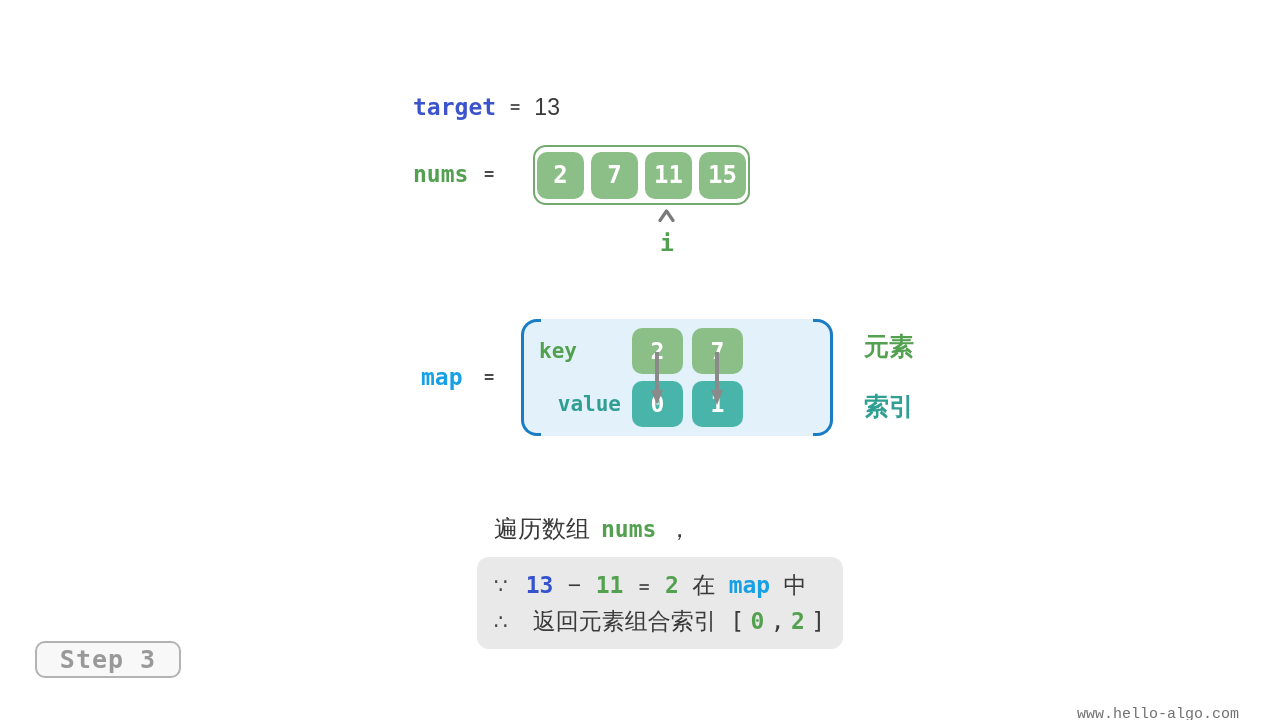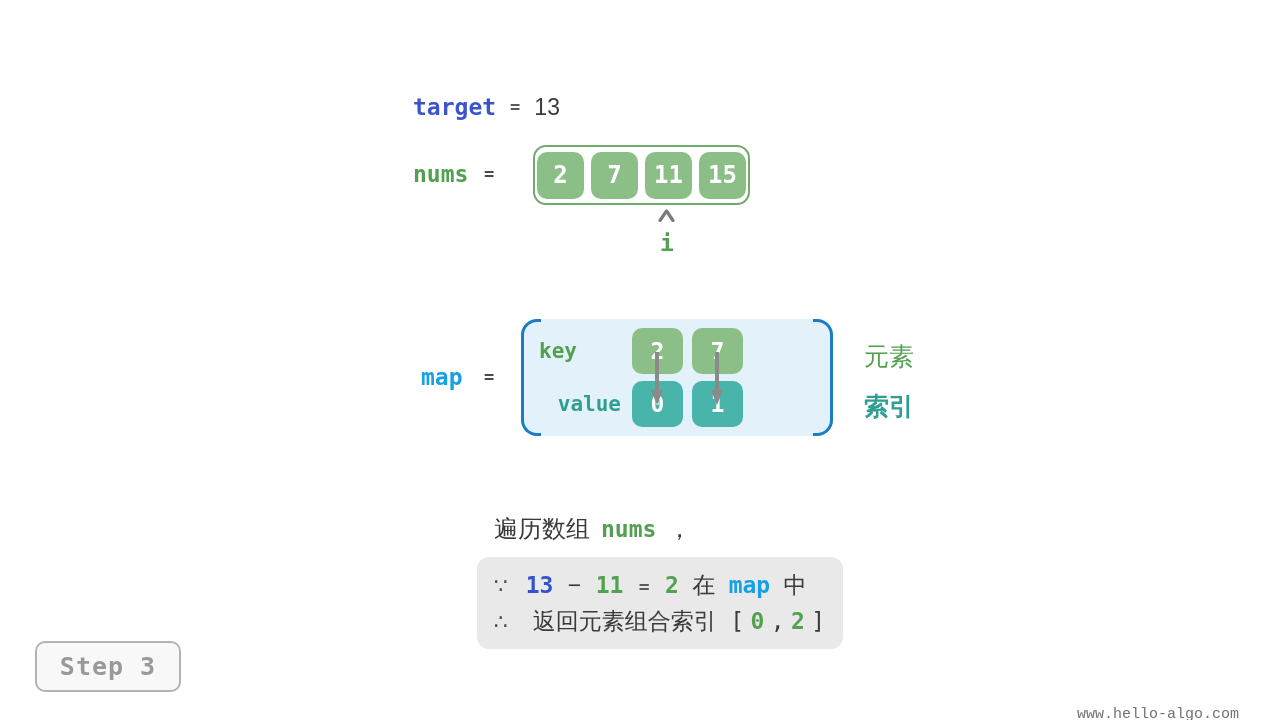--- a/index.html
+++ b/index.html
@@ -61,21 +61,21 @@
               color:#fff; font-weight:bold; font-size:23px;
               display:flex; align-items:center; justify-content:center; }
   .mk0 { left:111px; top:9px;  }
   .mk1 { left:171px; top:9px;  }
   .mv0 { left:111px; top:62px; }
   .mv1 { left:171px; top:62px; }
   .map-arrow { position:absolute; width:14px; height:54px; top:33px; }
   .ma0 { left:129px; }
   .ma1 { left:189px; }
 
-  .element-label { left:864px; top:340px; color:#53a150; font-weight:normal; font-size:25px; }
+  .element-label { left:864px; top:330px; color:#53a150; font-weight:bold; font-size:25px; }
   .index-label   { left:864px; top:390px; color:#2f9e93; font-weight:bold; font-size:25px; }
 
   
   .caption { left:494px; top:513px; display:flex; align-items:center; font-size:24px; }
   .caption .code { color:#53a150; font-weight:bold; font-size:23px; margin:0 11px; }
 
   
   .conclusion {
     left:477px; top:557px; width:366px; height:92px;
     background:#e9e9e9; border-radius:12px;
@@ -85,21 +85,21 @@
   .c-royal { color:#3553cd; font-weight:bold; }
   .c-green { color:#53a150; font-weight:bold; }
   .c-sky   { color:#17a0e4; font-weight:bold; }
   .c-op    { color:#3a3a3a; margin:0 8px; }
   .c-eq    { color:#5a5a5a; font-size:18px; font-weight:bold; margin:0 9px; }
   .c-zh    { color:#3a3a3a; margin:0 7px; }
   .c-brk   { color:#3a3a3a; }
 
   
   .step-badge {
-    left:35px; top:641px; width:146px; height:51px;
+    left:35px; top:641px; width:146px; height:37px;
     background:#f8f8f8; border:2px solid #b3b3b3; border-radius:10px;
     display:flex; align-items:center; justify-content:center;
     color:#999999; font-weight:bold; font-size:25px; letter-spacing:1px;
   }
 
   
   .watermark { left:1077px; top:706px; color:#737373; font-size:15px;font-family:Liberation Mono, monospace; }
 </style>
 </head>
 <body>

